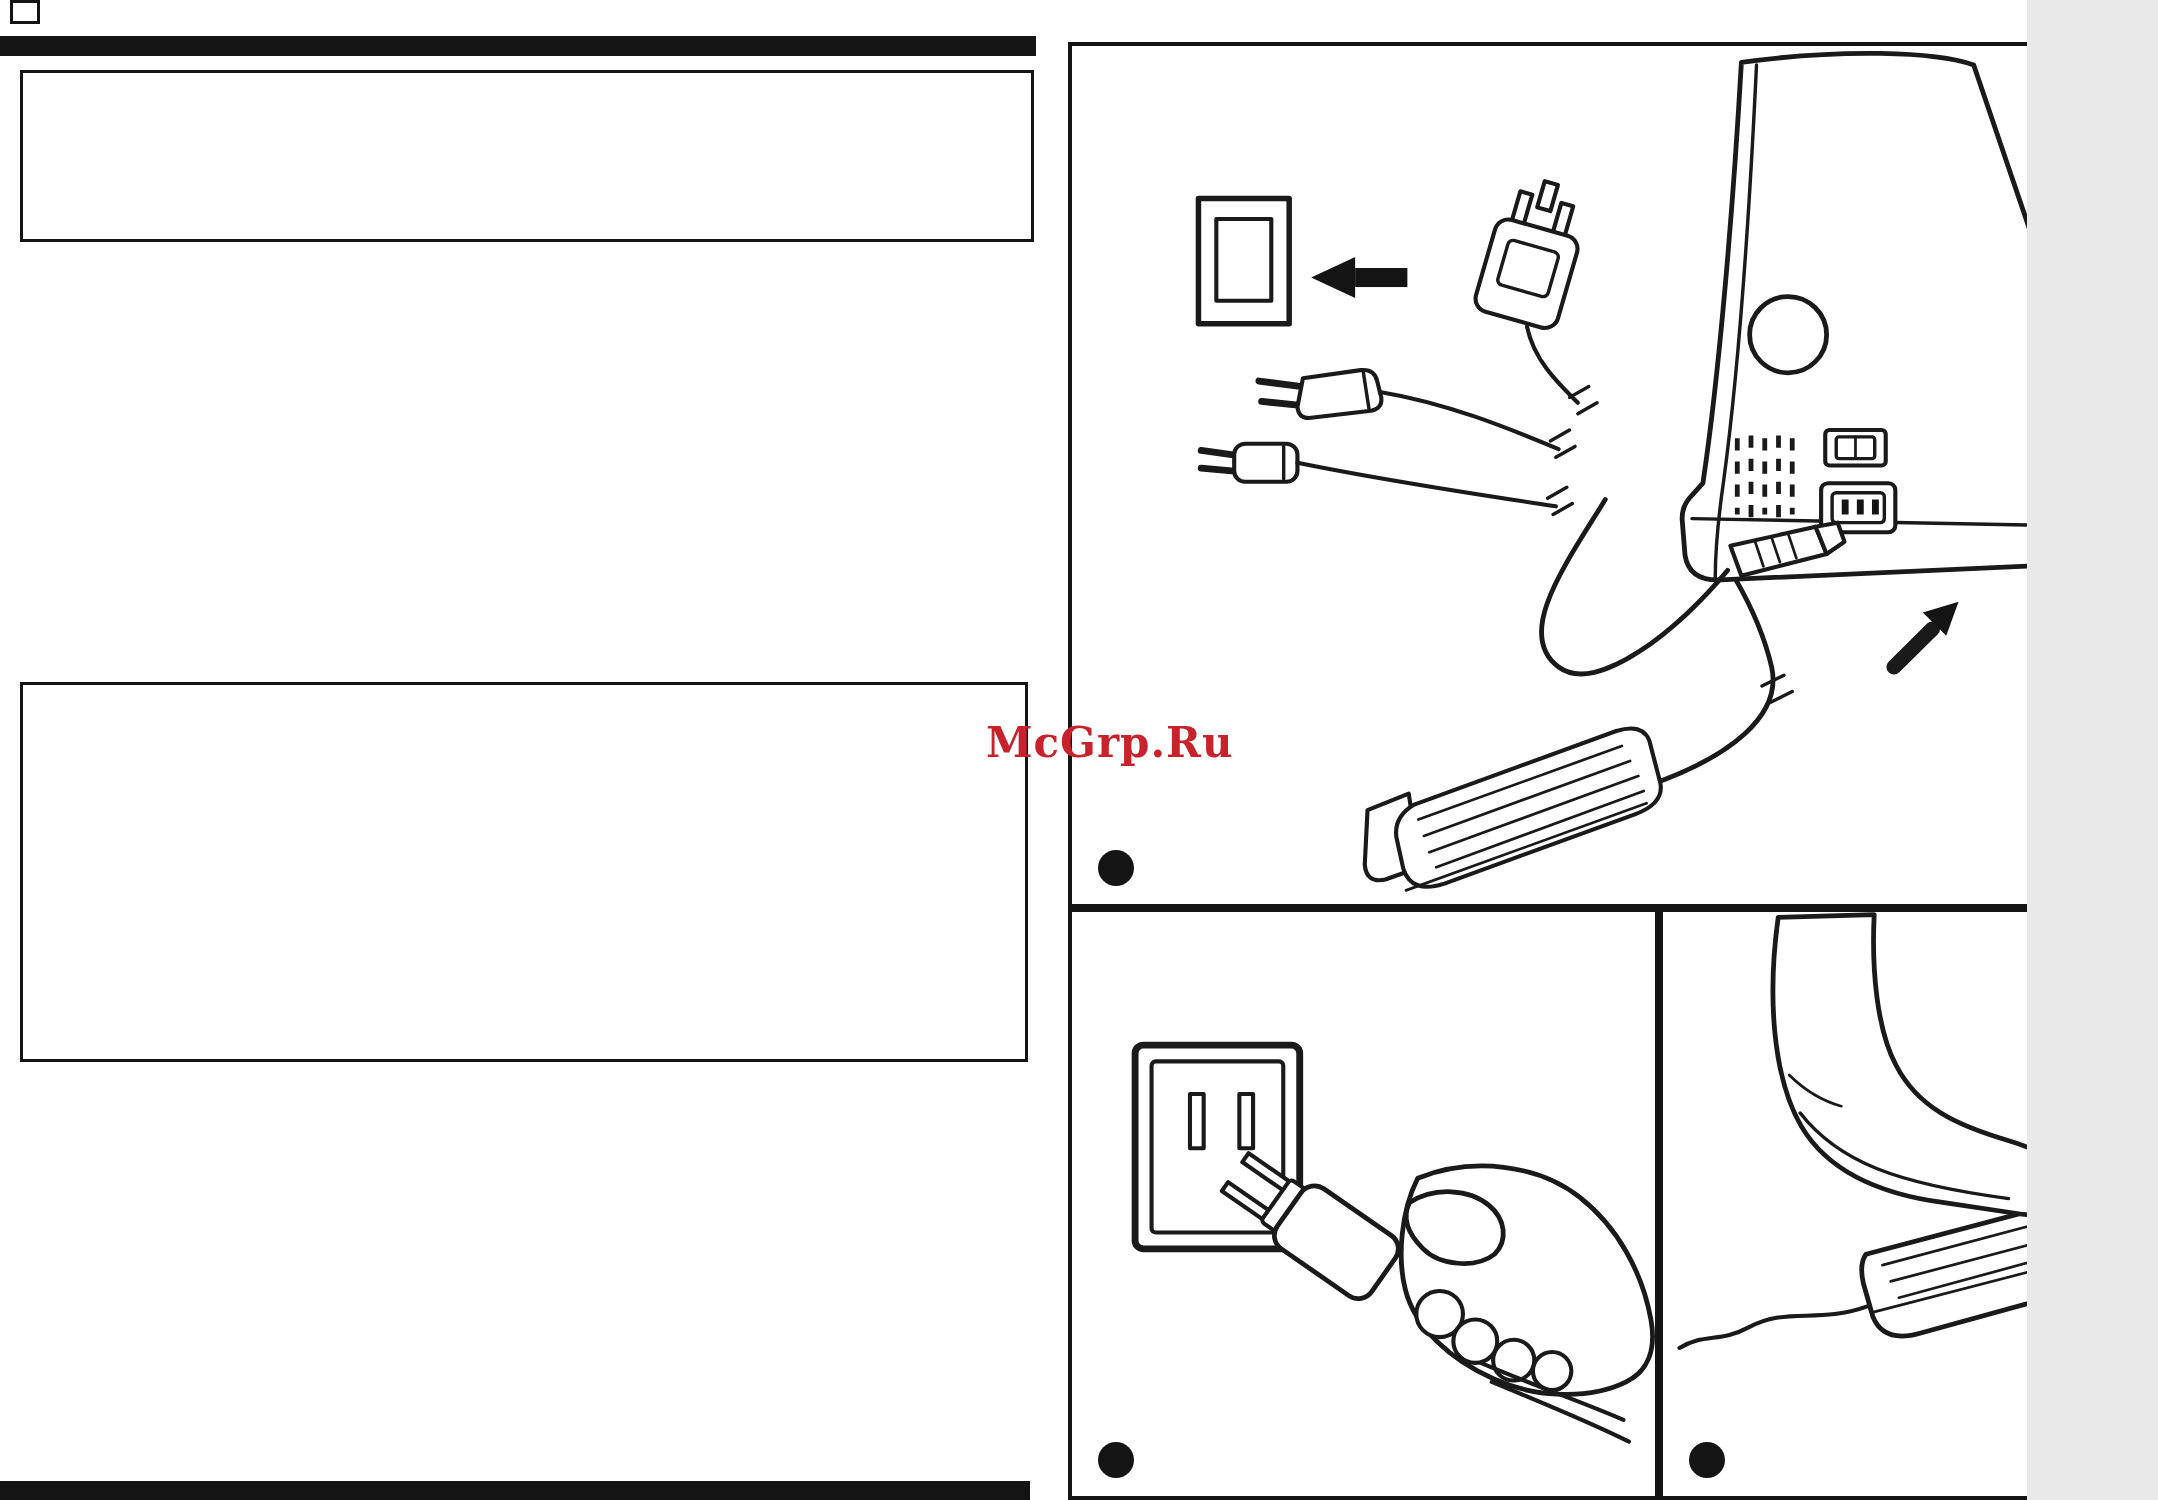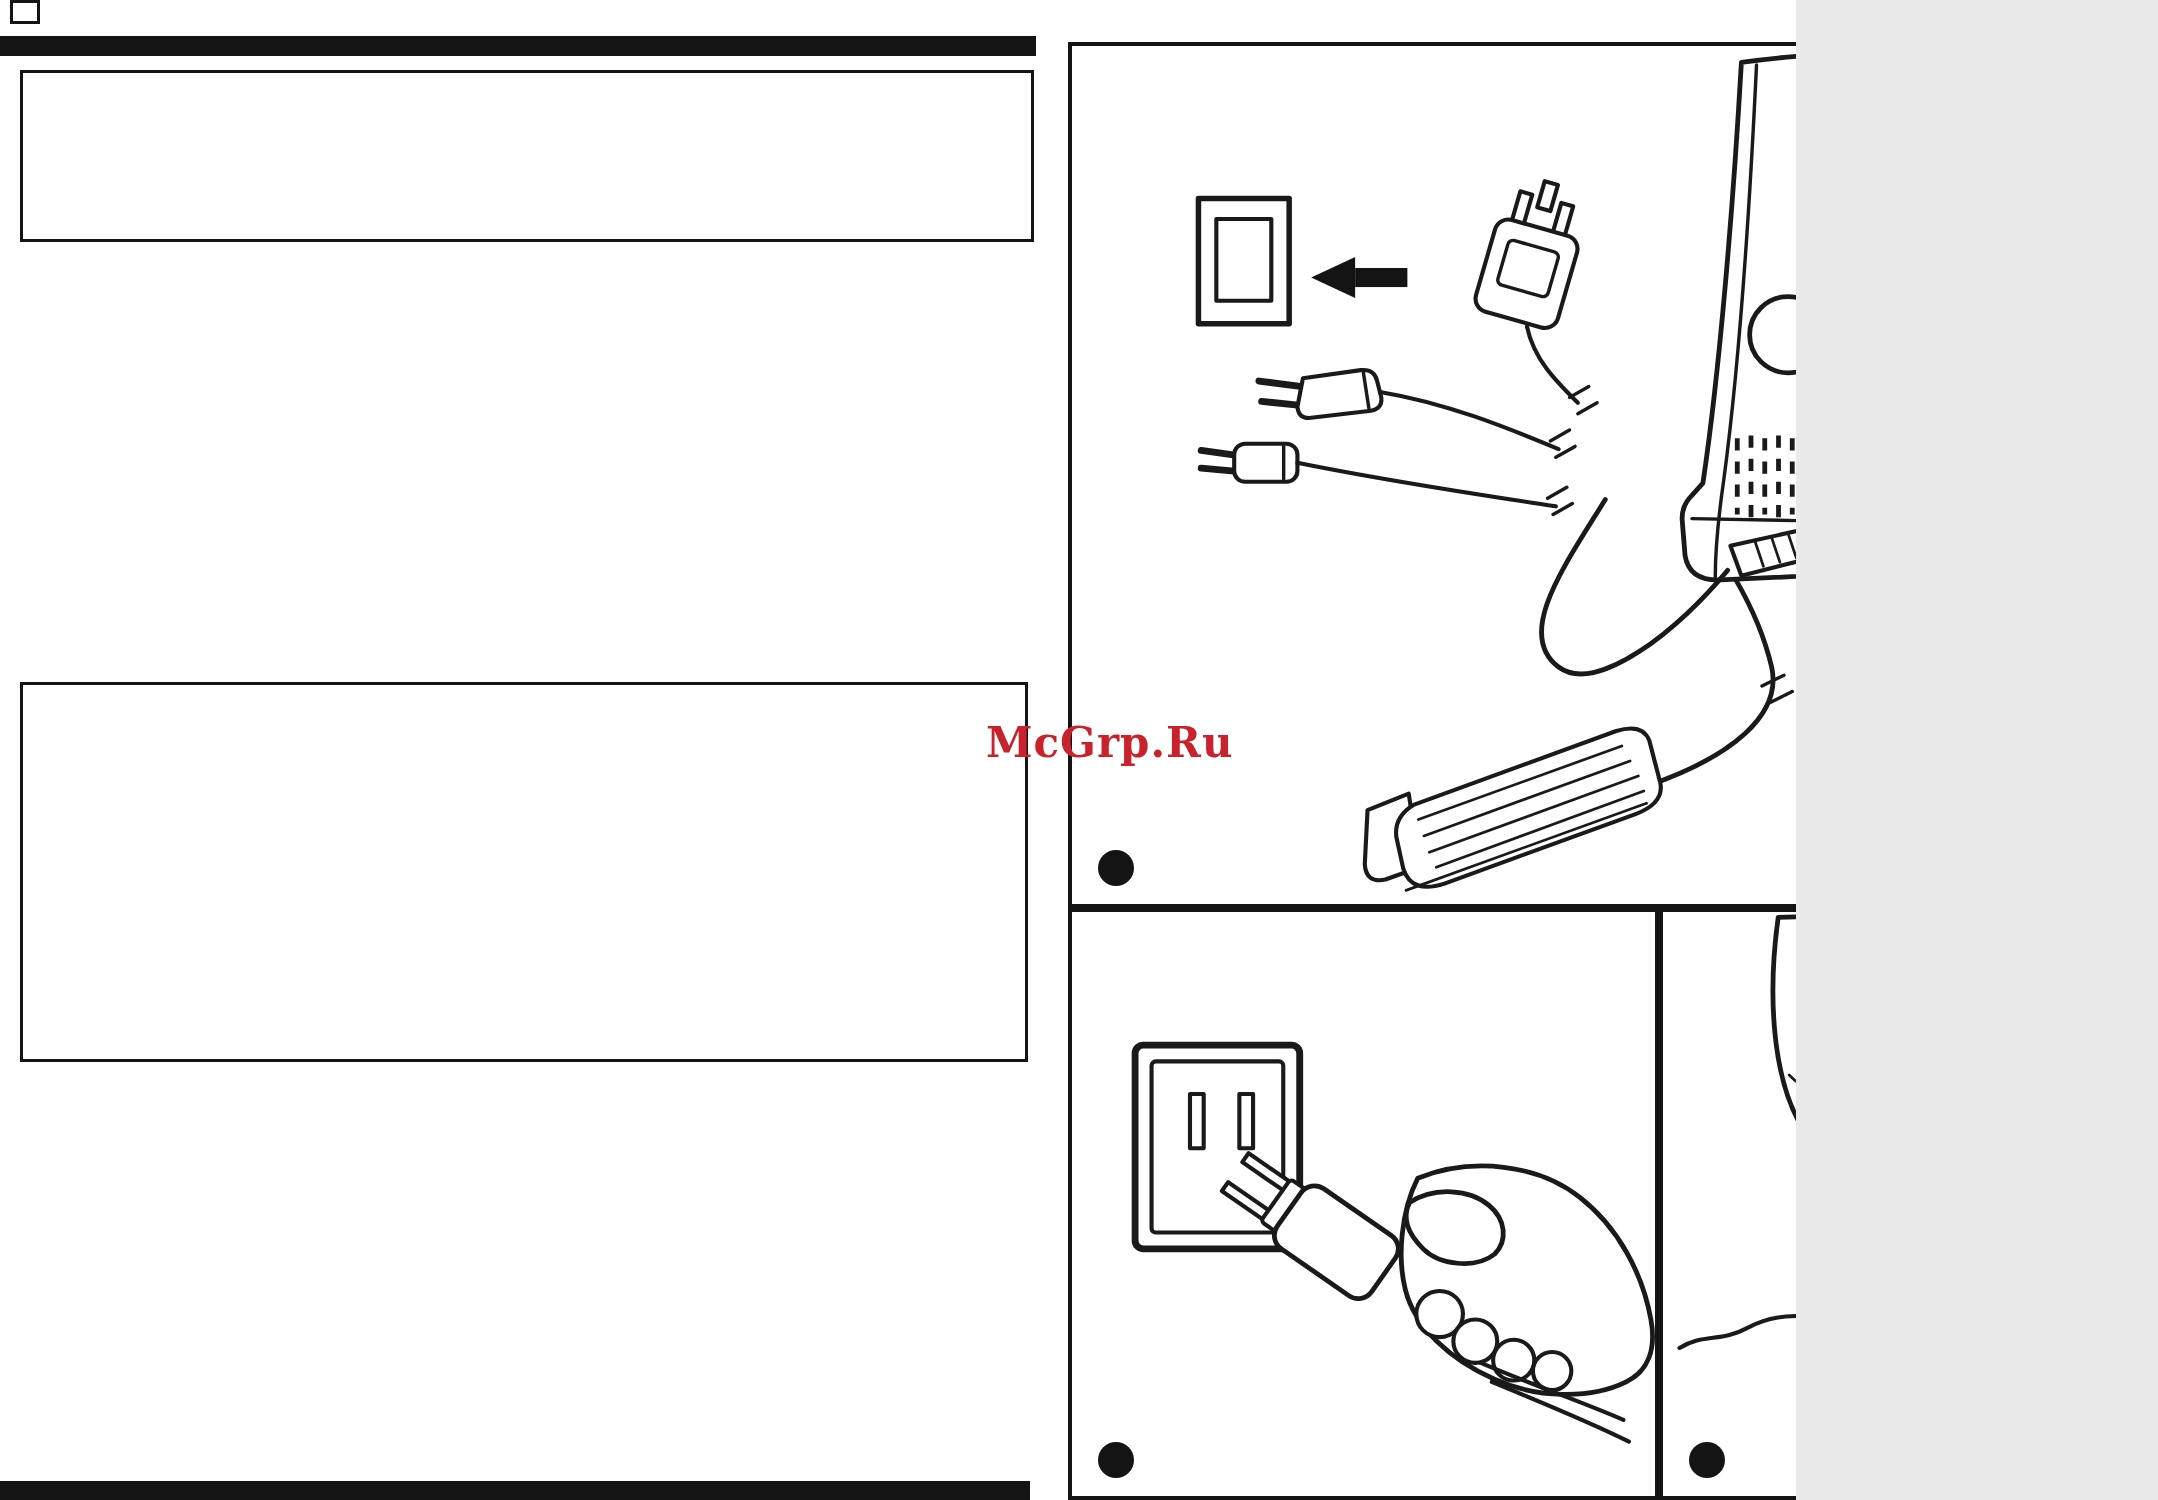--- a/index.html
+++ b/index.html
@@ -1,18 +1,18 @@
 <!DOCTYPE html>
 <html><head>
 <meta charset="utf-8">
 <style>
   html,body{margin:0;padding:0;background:#e9e9e9;}
   .page{
     position:relative;
-    width:1796px;height:1500px;
+    width:2027px;height:1500px;
     background:#ffffff;
     overflow:hidden;
     font-family:"Liberation Sans", sans-serif;
   }
   .abs{position:absolute;}
   .rule{background:#141414;}
   .outbox{border:3px solid #141414;background:#ffffff;box-sizing:border-box;}
   .panel{border:4px solid #141414;background:#ffffff;box-sizing:border-box;}
   .panel svg{display:block;width:100%;height:100%;}
   .step-marker{

